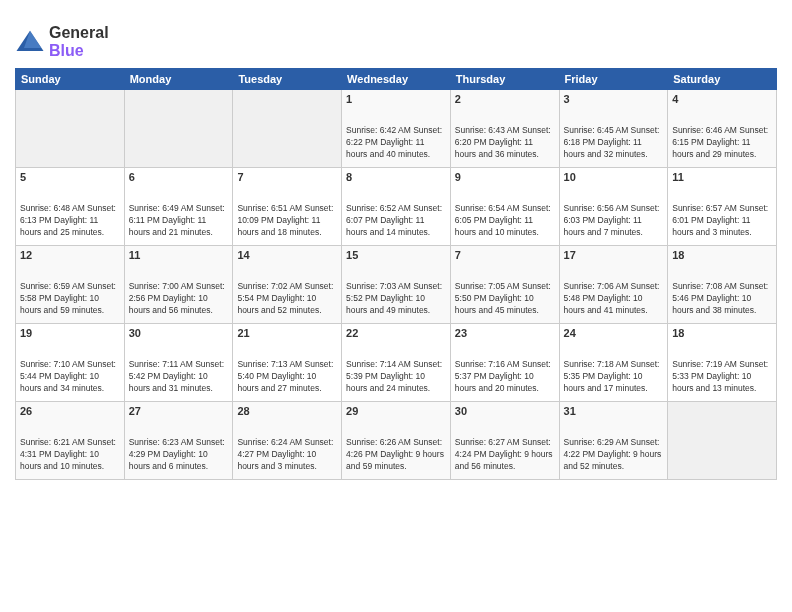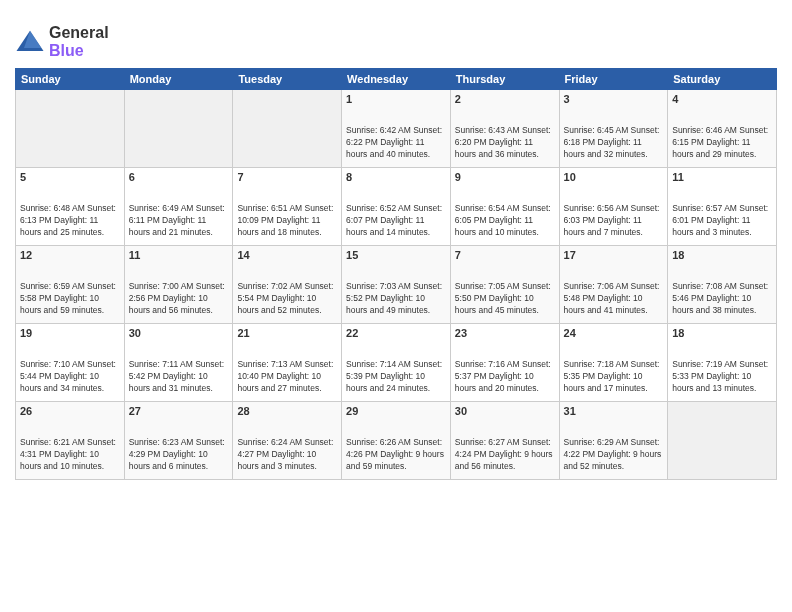--- a/index.html
+++ b/index.html
@@ -266,21 +266,21 @@
           <td>
             <div class="day-num">30</div>
             <div class="day-detail">Sunrise: 7:11 AM
 Sunset: 5:42 PM
 Daylight: 10 hours
 and 31 minutes.</div>
           </td>
           <td>
             <div class="day-num">21</div>
             <div class="day-detail">Sunrise: 7:13 AM
-Sunset: 10:40 PM
+Sunset: 5:40 PM
 Daylight: 10 hours
 and 27 minutes.</div>
           </td>
           <td>
             <div class="day-num">22</div>
             <div class="day-detail">Sunrise: 7:14 AM
 Sunset: 5:39 PM
 Daylight: 10 hours
 and 24 minutes.</div>
           </td>

